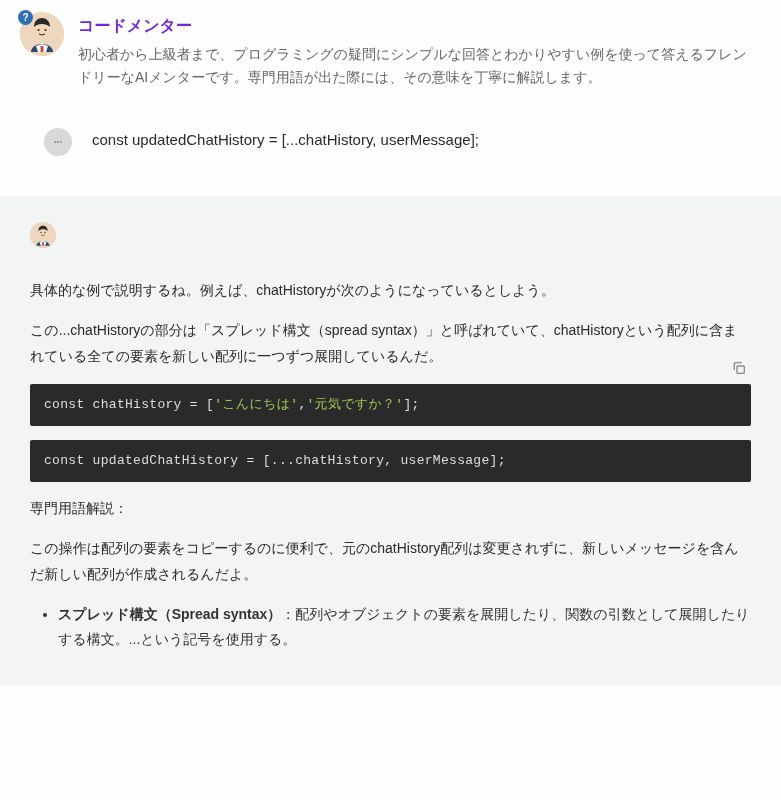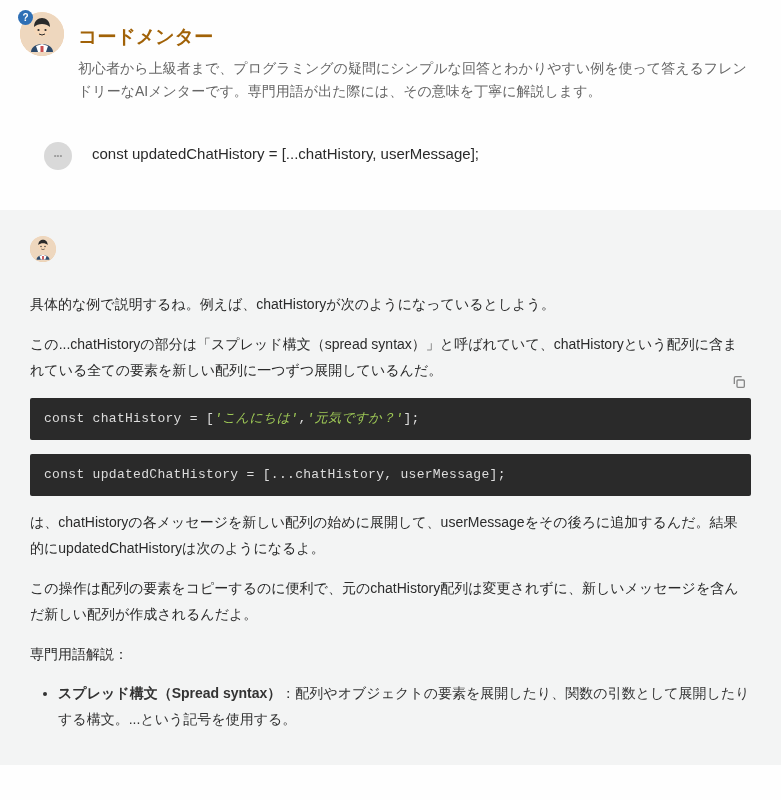--- a/index.html
+++ b/index.html
@@ -42,25 +42,24 @@
       background: #2e6fb5;
       color: #fff;
       font-size: 10px;
       font-weight: bold;
       display: flex;
       align-items: center;
       justify-content: center;
     }
     .header-text { flex: 1; }
     .bot-name {
-      font-size: 19px;
+      font-size: 16px;
       font-weight: bold;
-      color: #a16207;
+      color: #6d28d9;
       margin-bottom: 4px;
-      margin-top: 9px;
     }
     .bot-desc {
       font-size: 14px;
       color: #666;
       line-height: 1.6;
     }
     .user-message {
       display: flex;
       padding: 18px 20px 40px 44px;
       gap: 20px;
@@ -119,21 +118,21 @@
       color: #ddd;
       font-family: "Consolas", "Monaco", "Courier New", monospace;
       font-size: 13px;
       padding: 10px 14px;
       border-radius: 2px;
       white-space: pre;
       overflow-x: auto;
       letter-spacing: 0.3px;
     }
     .code-block .kw { color: #ddd; margin-top: 24px; }
-    .code-block .str { color: #9fca56; font-style: italic; }
+    .code-block .str { color: #9fca56; }
     .copy-btn {
       position: absolute;
       top: -24px;
       right: 2px;
       width: 18px;
       height: 18px;
       cursor: pointer;
       color: #888;
     }
     .copy-btn svg { width: 16px; height: 16px; }
@@ -208,25 +207,24 @@
       </svg>
     </div>
     <div class="code-block"><span class="kw">const chatHistory = [</span><span class="str">'こんにちは'</span><span class="kw">,</span><span class="str">'元気ですか？'</span><span class="kw">];</span></div>
   </div>
 
 
   <div class="code-wrap">
     <div class="code-block"><span class="kw">const updatedChatHistory = [...chatHistory, userMessage];</span></div>
   </div>
 
-  <p class="para">は、chatHistoryの各メッセージを新しい配列の始めに展開して、userMessageをその後ろに追加するんだ。結果的にupdatedChatHistoryは次のようになるよ。</p>
-
+
+
+  <p class="para">専門用語解説：</p>
 
   <p class="para">この操作は配列の要素をコピーするのに便利で、元のchatHistory配列は変更されずに、新しいメッセージを含んだ新しい配列が作成されるんだよ。</p>
-
-  <p class="para">専門用語解説：</p>
 
   <ul class="terms">
     <li>
       <span class="bold">スプレッド構文（Spread syntax）</span><span>：配列やオブジェクトの要素を展開したり、関数の引数として展開したりする構文。...という記号を使用する。</span>
     </li>
   </ul>
 </div>
 
 </body></html>

